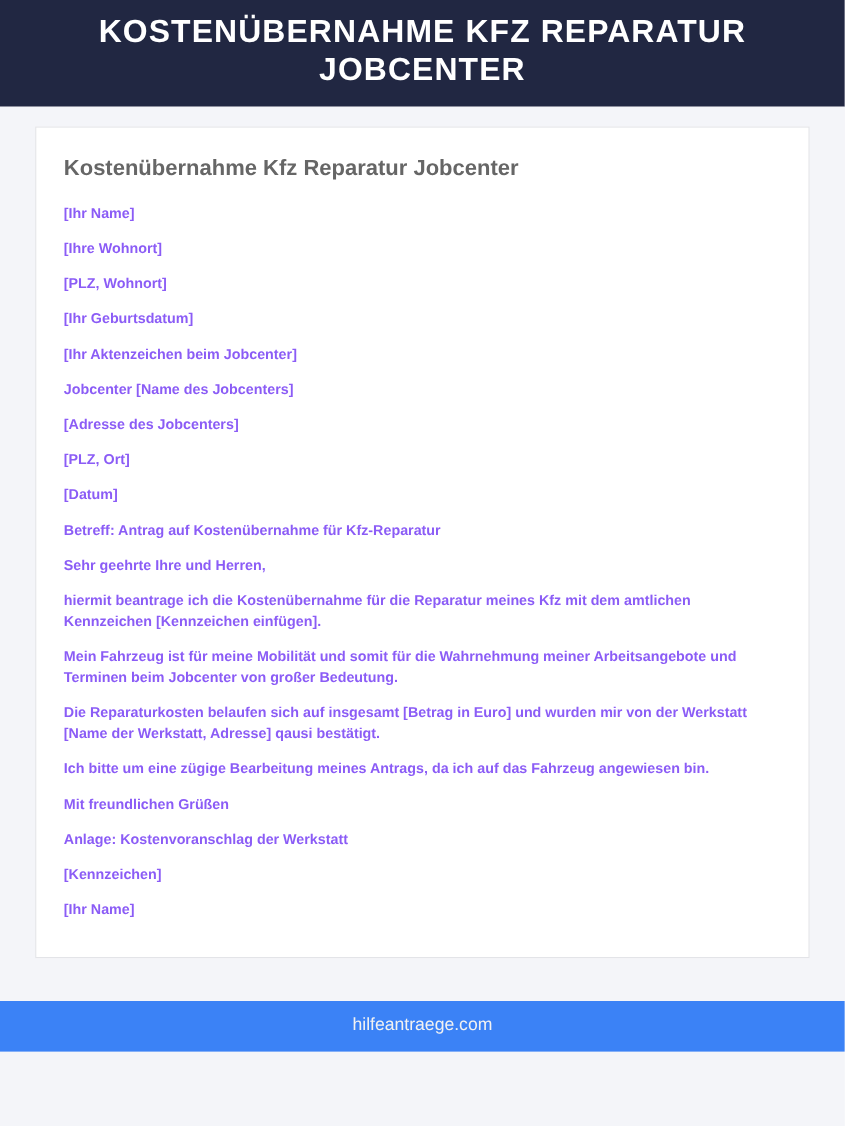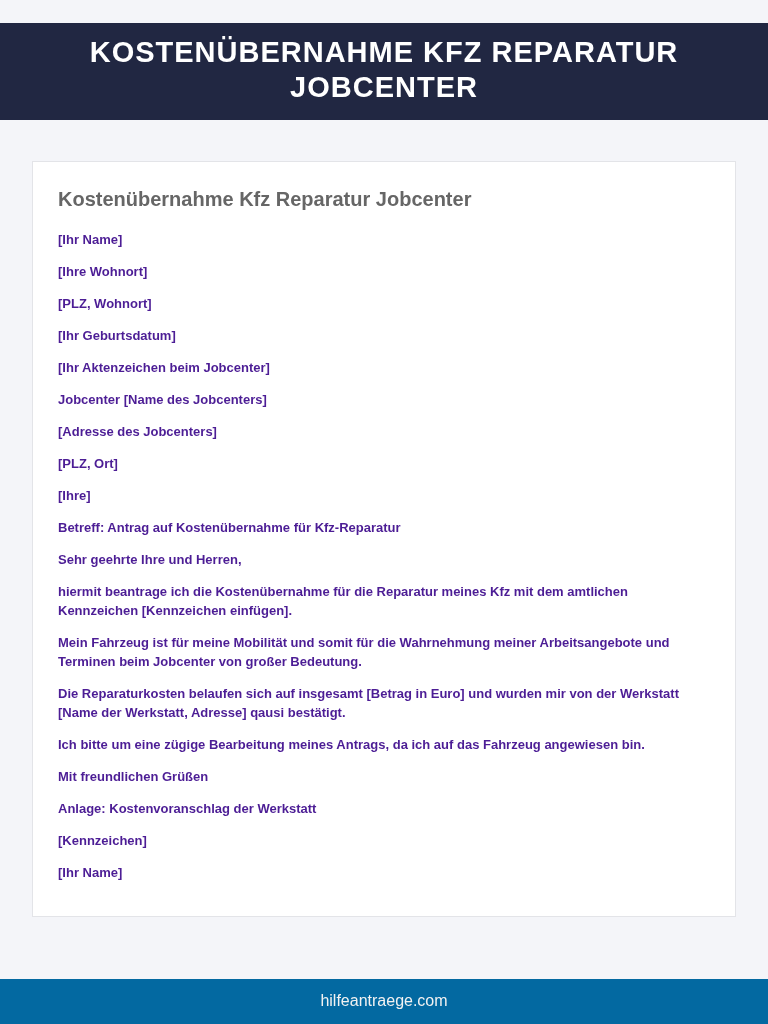--- a/index.html
+++ b/index.html
@@ -1,16 +1,16 @@
 <!DOCTYPE html>
 <html lang="de"><head>
 <meta charset="utf-8">
 <title>Kostenübernahme Kfz Reparatur Jobcenter</title>
 <style>
-  * { box-sizing: border-box; margin-top: 23px; }
+  * { box-sizing: border-box; }
   html, body { margin: 0; padding: 0; }
   body {
     width: 768px;
     min-height: 1024px;
     background: #f4f5f9;
     font-family: "Liberation Sans", "DejaVu Sans", sans-serif;
   }
 
   
   .site-header {
@@ -44,31 +44,31 @@
   }
   .letter-card h2 {
     margin: 0 0 17px;
     color: #666666;
     font-size: 20px;
     line-height: 28px;
     font-weight: 700;
   }
   .letter-card p {
     margin: 0 0 13px;
-    color: #4c1d95;
+    color: #8b5cf6;
     font-size: 13px;
     line-height: 19px;
     font-weight: 700;
   }
   .letter-card p.mt { margin-top: 7px; }
   .letter-card p:last-child { margin-bottom: 0; }
 
   
   .site-footer {
-    background: #0369a1;
+    background: #3b82f6;
     color: #f2f2f2;
     text-align: center;
     padding: 13px 0 15px;
     font-size: 16px;
     line-height: 18px;
   }
 </style>
 </head>
 <body>
 
@@ -83,21 +83,21 @@
     <p>[Ihr Name]</p>
     <p>[Ihre Wohnort]</p>
     <p>[PLZ, Wohnort]</p>
     <p>[Ihr Geburtsdatum]</p>
     <p>[Ihr Aktenzeichen beim Jobcenter]</p>
 
     <p class="mt">Jobcenter [Name des Jobcenters]</p>
     <p>[Adresse des Jobcenters]</p>
     <p>[PLZ, Ort]</p>
 
-    <p class="mt">[Ihre]</p>
+    <p class="mt">[Datum]</p>
 
     <p class="mt">Betreff: Antrag auf Kostenübernahme für Kfz-Reparatur</p>
 
     <p class="mt">Sehr geehrte Ihre und Herren,</p>
 
     <p class="mt">hiermit beantrage ich die Kostenübernahme für die Reparatur meines Kfz mit dem amtlichen Kennzeichen [Kennzeichen einfügen].</p>
     <p class="mt">Mein Fahrzeug ist für meine Mobilität und somit für die Wahrnehmung meiner Arbeitsangebote und Terminen beim Jobcenter von großer Bedeutung.</p>
     <p class="mt">Die Reparaturkosten belaufen sich auf insgesamt [Betrag in Euro] und wurden mir von der Werkstatt [Name der Werkstatt, Adresse] qausi bestätigt.</p>
     <p class="mt">Ich bitte um eine zügige Bearbeitung meines Antrags, da ich auf das Fahrzeug angewiesen bin.</p>
 

